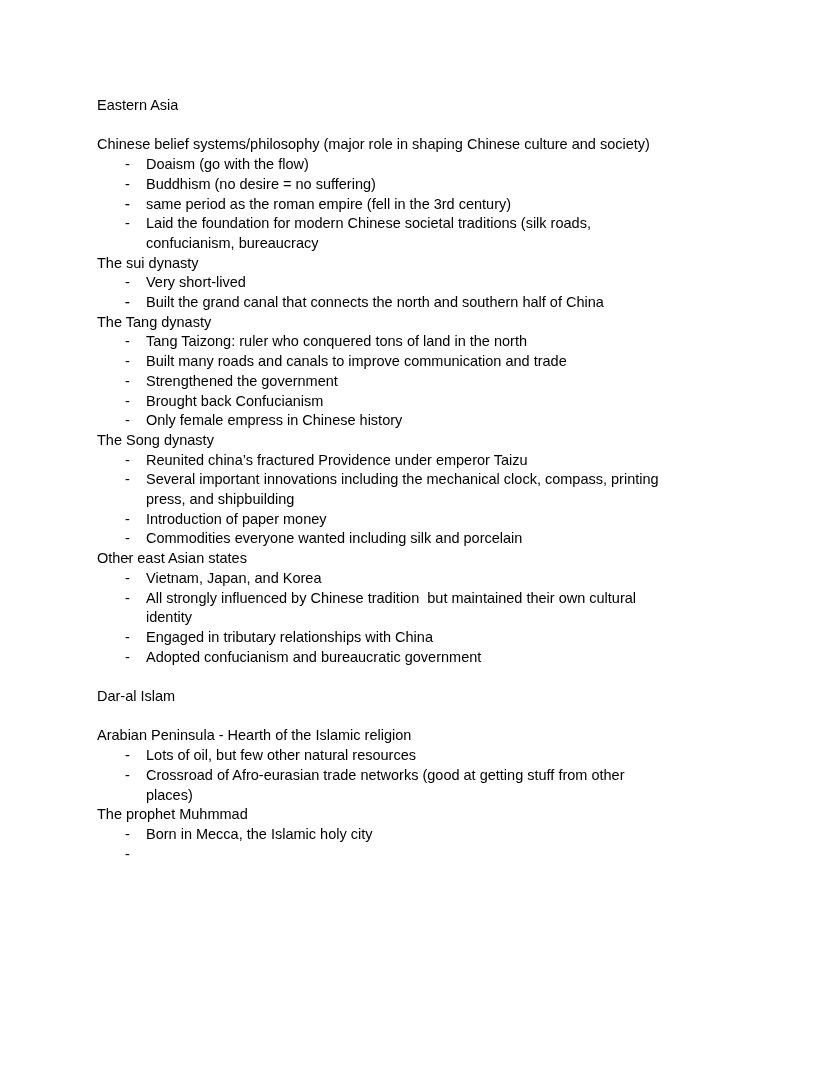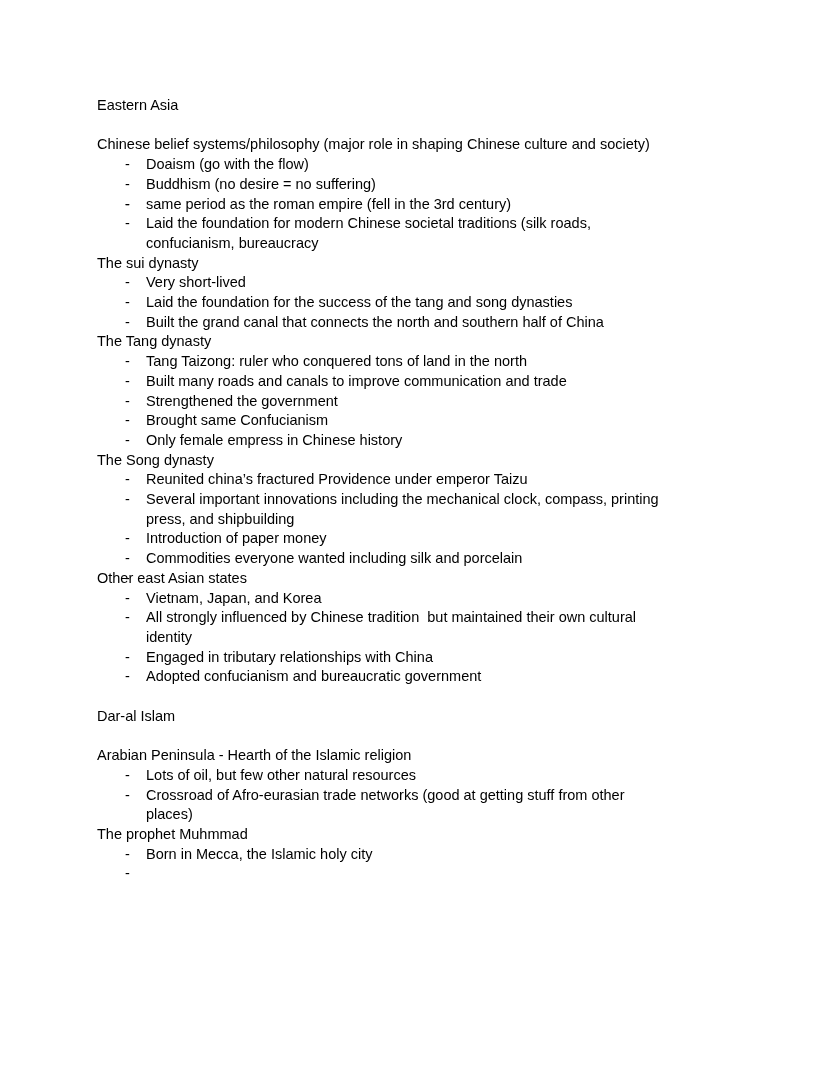--- a/index.html
+++ b/index.html
@@ -27,27 +27,27 @@
     <div class="line heading"><span>Eastern Asia</span></div>
     <div class="line blank"></div>
     <div class="line heading"><span>Chinese belief systems/philosophy (major role in shaping Chinese culture and society)</span></div>
     <div class="line bullet"><span class="dash">-</span><span>Doaism (go with the flow)</span></div>
     <div class="line bullet"><span class="dash">-</span><span>Buddhism (no desire = no suffering)</span></div>
     <div class="line bullet"><span class="dash">-</span></div>
     <div class="line bullet"><span class="dash">-</span><span>same period as the roman empire (fell in the 3rd century)</span></div>
     <div class="line bullet"><span class="dash">-</span><span>Laid the foundation for modern Chinese societal traditions (silk roads, confucianism, bureaucracy</span></div>
     <div class="line heading"><span>The sui dynasty</span></div>
     <div class="line bullet"><span class="dash">-</span><span>Very short-lived</span></div>
-    <div class="line bullet"><span class="dash">-</span><span>Laid the foundation for the success of the tang and song dynasties</span></div>
+    <div class="line bullet"><span class="dash">-</span></div>
     <div class="line bullet"><span class="dash">-</span><span>Built the grand canal that connects the north and southern half of China</span></div>
     <div class="line heading"><span>The Tang dynasty</span></div>
     <div class="line bullet"><span class="dash">-</span><span>Tang Taizong: ruler who conquered tons of land in the north</span></div>
     <div class="line bullet"><span class="dash">-</span><span>Built many roads and canals to improve communication and trade</span></div>
     <div class="line bullet"><span class="dash">-</span><span>Strengthened the government</span></div>
-    <div class="line bullet"><span class="dash">-</span><span>Brought same Confucianism</span></div>
+    <div class="line bullet"><span class="dash">-</span><span>Brought back Confucianism</span></div>
     <div class="line bullet"><span class="dash">-</span><span>Only female empress in Chinese history</span></div>
     <div class="line heading"><span>The Song dynasty</span></div>
     <div class="line bullet"><span class="dash">-</span><span>Reunited china’s fractured Providence under emperor Taizu</span></div>
     <div class="line bullet"><span class="dash">-</span><span>Several important innovations including the mechanical clock, compass, printing press, and shipbuilding</span></div>
     <div class="line bullet"><span class="dash">-</span><span>Introduction of paper money</span></div>
     <div class="line bullet"><span class="dash">-</span><span>Commodities everyone wanted including silk and porcelain</span></div>
     <div class="line bullet"><span class="dash">-</span></div>
     <div class="line heading"><span>Other east Asian states</span></div>
     <div class="line bullet"><span class="dash">-</span><span>Vietnam, Japan, and Korea</span></div>
     <div class="line bullet"><span class="dash">-</span><span>All strongly influenced by Chinese tradition  but maintained their own cultural identity</span></div>

